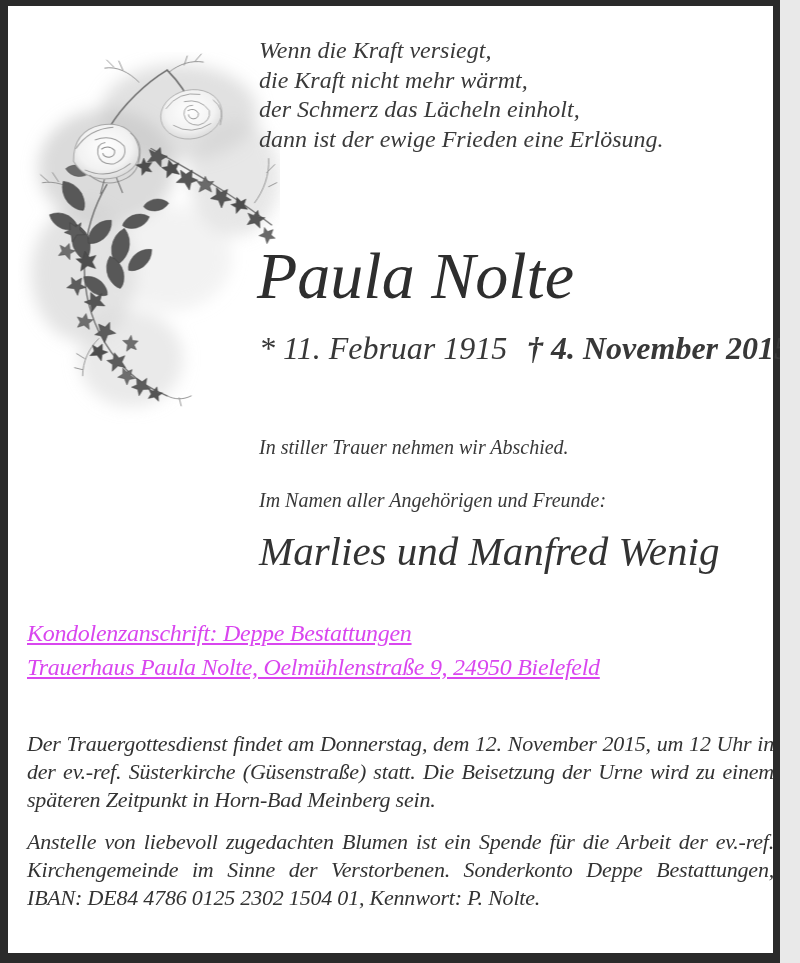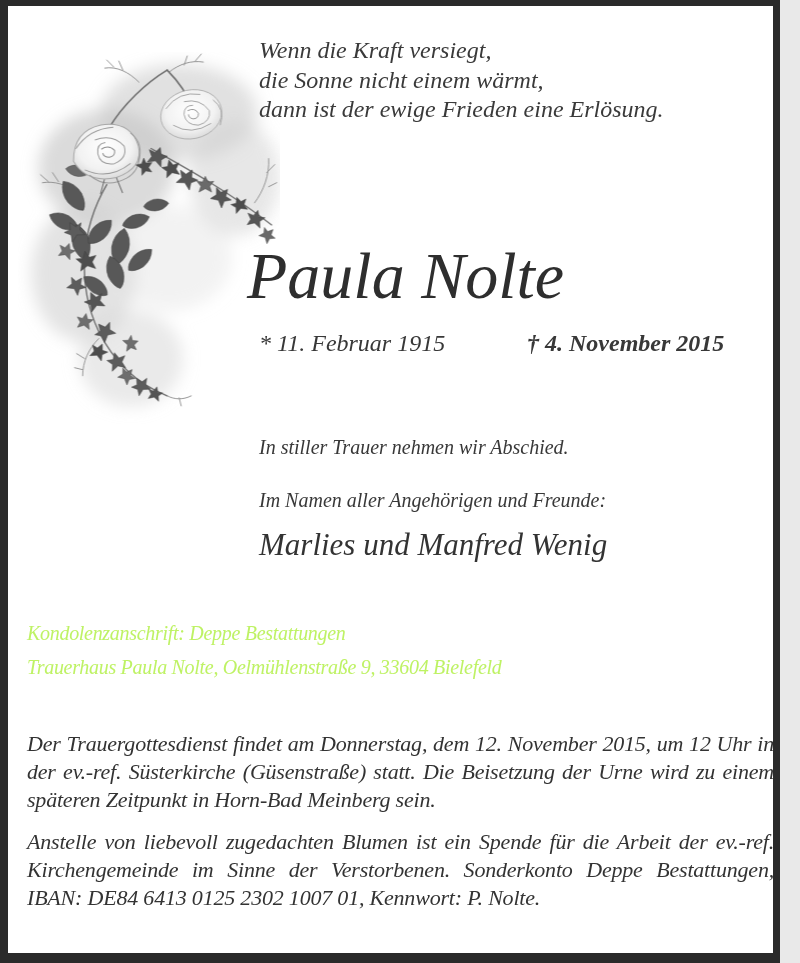--- a/index.html
+++ b/index.html
@@ -22,38 +22,38 @@
     position:absolute;left:18px;top:52px;
     width:262px;height:372px;
   }
   .poem{
     left:259px;top:36px;
     font-size:24px;line-height:29.5px;
     color:#3a3a3a;
     white-space:nowrap;
   }
   .name{
-    left:247px;top:240px;
+    left:257px;top:240px;
     font-size:66px;line-height:1.1;
     color:#2e2e2e;
     white-space:nowrap;
   }
   .date{
-    top:330px;font-size:24px;white-space:nowrap;color:#383838;
+    top:330px;font-size:32px;white-space:nowrap;color:#383838;
   }
   .birth{left:259px;}
   .death{left:527px;font-weight:bold;}
   .farewell-statement{left:259px;top:436px;font-size:20px;white-space:nowrap;color:#383838;}
   .on-behalf{left:259px;top:489px;font-size:20px;white-space:nowrap;color:#383838;}
-  .mourners{left:259px;top:527px;font-size:31px;white-space:nowrap;color:#333333;}
+  .mourners{left:259px;top:527px;font-size:41px;white-space:nowrap;color:#333333;}
   .condolence{
     left:27px;top:616px;
-    font-size:20px;line-height:34px;
+    font-size:24px;line-height:34px;
     letter-spacing:-0.3px;
-    white-space:nowrap;color:#bef264;
+    white-space:nowrap;color:#d946ef;text-decoration:underline;
   }
   .bodypara{
     left:27px;width:747px;
     font-size:22px;line-height:28px;
     letter-spacing:-0.2px;
     text-align:justify;
     hyphens:none;-webkit-hyphens:none;
     color:#333333;
   }
   .service{top:730px;}
@@ -165,33 +165,34 @@
       <use href="#ivyleaf" transform="translate(98,308) rotate(-15) scale(1.15)"></use>
       <use href="#ivyleaf" transform="translate(108,322) rotate(40) scale(1.0)" fill="#6e6e6e"></use>
       <use href="#ivyleaf" transform="translate(122,332) rotate(-30) scale(1.1)"></use>
       <use href="#ivyleaf" transform="translate(136,340) rotate(15) scale(0.9)" fill="#555555"></use>
       <use href="#ivyleaf" transform="translate(112,290) rotate(70) scale(0.95)" fill="#6e6e6e"></use>
     </g>
   </svg>
 
   <div class="abs poem">
     <div>Wenn die Kraft versiegt,</div>
-    <div>die Sonne nicht einem wärmt,</div>
+    <div>die Kraft nicht mehr wärmt,</div>
+    <div>der Schmerz das Lächeln einholt,</div>
     <div>dann ist der ewige Frieden eine Erlösung.</div>
   </div>
 
   <div class="abs name">Paula Nolte</div>
   <div class="abs date birth">* 11. Februar 1915</div>
   <div class="abs date death">† 4. November 2015</div>
 
   <div class="abs farewell-statement">In stiller Trauer nehmen wir Abschied.</div>
   <div class="abs on-behalf">Im Namen aller Angehörigen und Freunde:</div>
   <div class="abs mourners">Marlies und Manfred Wenig</div>
 
   <div class="abs condolence">
     <div>Kondolenzanschrift: Deppe Bestattungen</div>
-    <div>Trauerhaus Paula Nolte, Oelmühlenstraße 9, 33604 Bielefeld</div>
+    <div>Trauerhaus Paula Nolte, Oelmühlenstraße 9, 24950 Bielefeld</div>
   </div>
 
   <div class="abs bodypara service">Der Trauergottesdienst findet am Donnerstag, dem 12. November 2015, um 12 Uhr in der ev.-ref. Süsterkirche (Güsenstraße) statt. Die Beisetzung der Urne wird zu einem späteren Zeitpunkt in Horn-Bad Meinberg sein.</div>
 
-  <div class="abs bodypara donation">Anstelle von liebevoll zugedachten Blumen ist ein Spende für die Arbeit der ev.-ref. Kirchengemeinde im Sinne der Verstorbenen. Sonderkonto Deppe Bestattungen, IBAN: DE84 6413 0125 2302 1007 01, Kennwort: P. Nolte.</div>
+  <div class="abs bodypara donation">Anstelle von liebevoll zugedachten Blumen ist ein Spende für die Arbeit der ev.-ref. Kirchengemeinde im Sinne der Verstorbenen. Sonderkonto Deppe Bestattungen, IBAN: DE84 4786 0125 2302 1504 01, Kennwort: P. Nolte.</div>
 </div>
 
 </body></html>

